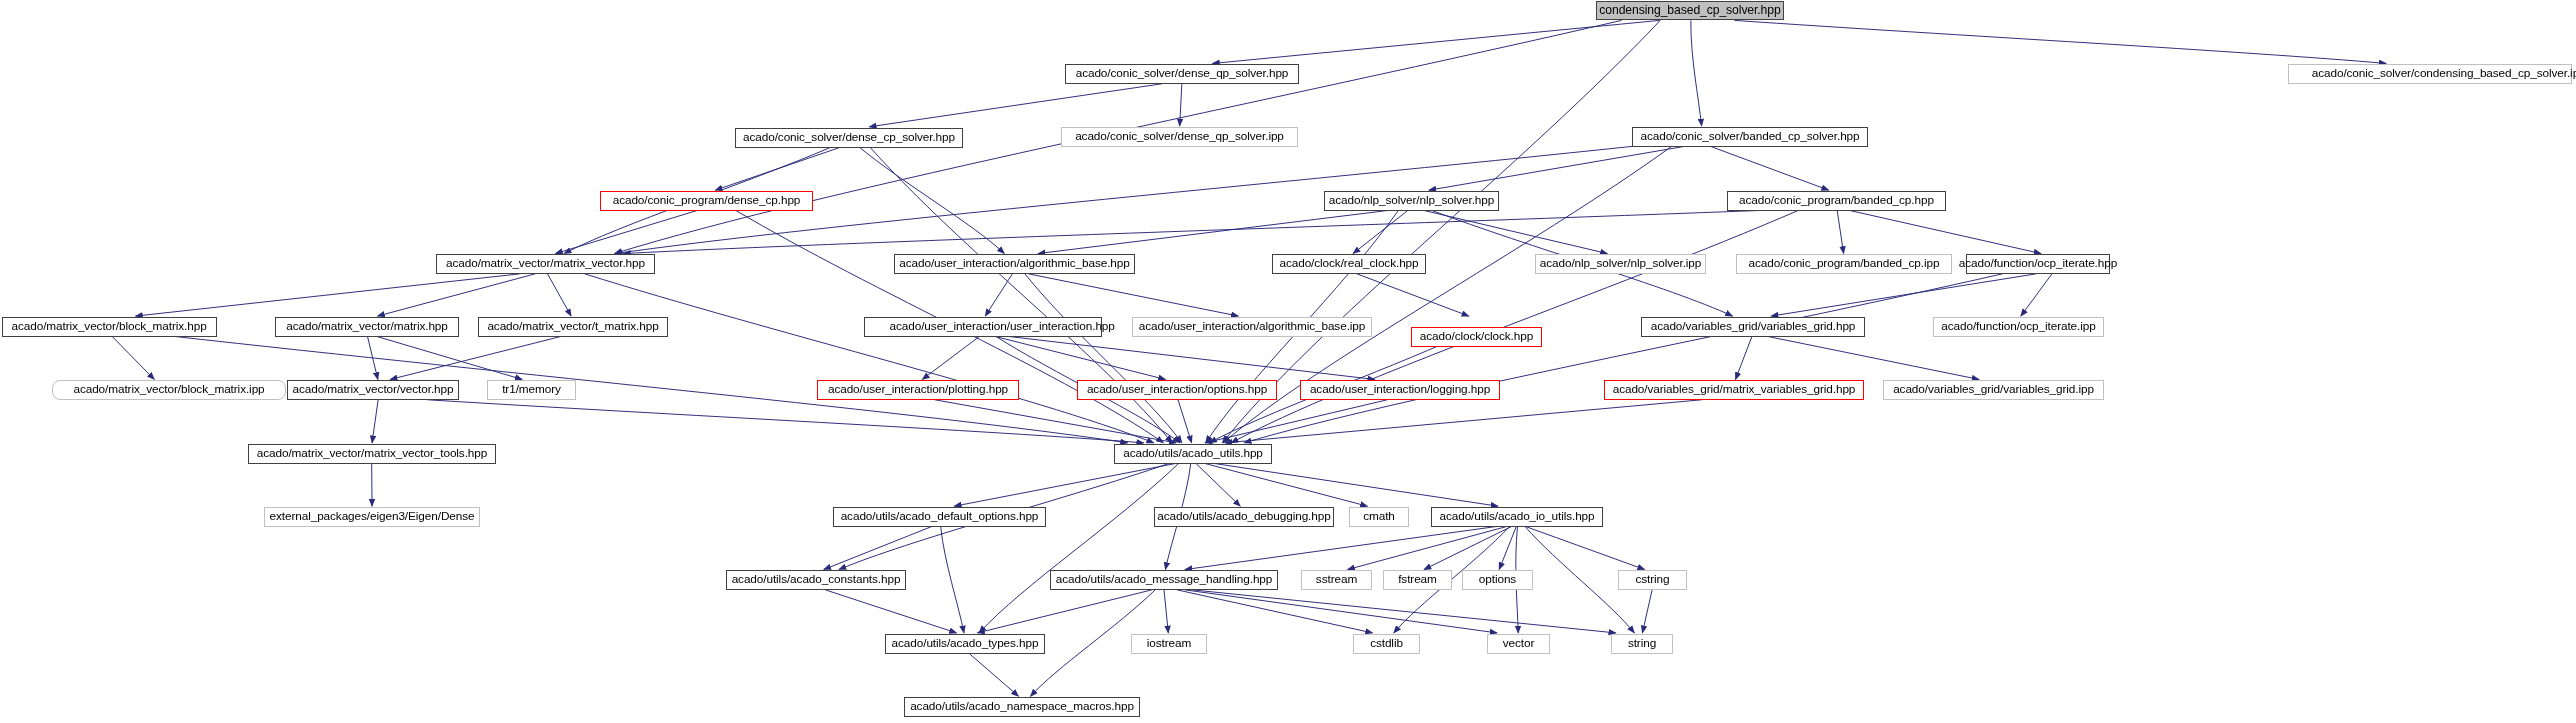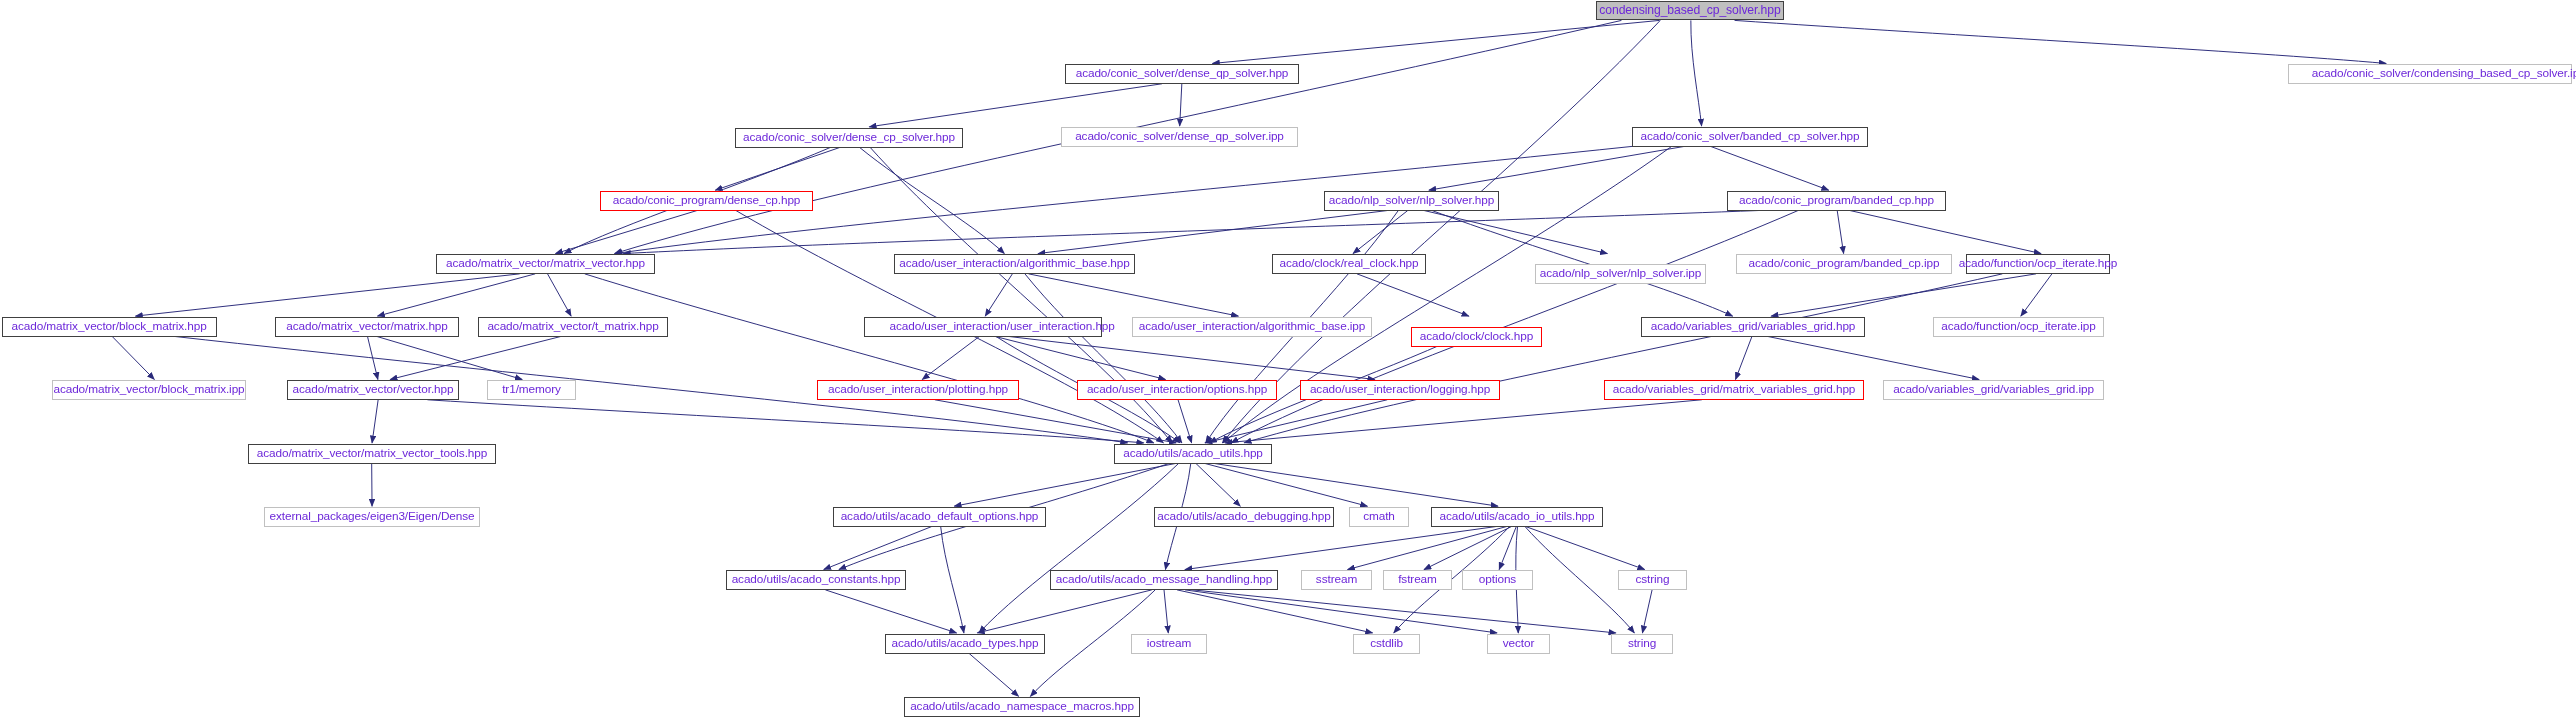--- a/index.html
+++ b/index.html
@@ -16,21 +16,21 @@
   .node{
     position:absolute;
     box-sizing:border-box;
     display:flex;
     align-items:center;
     justify-content:center;
     white-space:nowrap;
     background:#ffffff;
     font-size:11.8px;
     line-height:1;
-    color:#6d28d9;
+    color:#000000;
     letter-spacing:-0.1px;
     height:19.5px;
     padding:0 5.7px;
     z-index:5;
   }
   
   .n-root{
     background:#bfbfbf;
     border:0.8px solid #404040;
     font-size:12.2px;
@@ -167,21 +167,21 @@
       </div>
       <div class="node n-hpp" style="left: 436px; top: 254px; width: 219px;">
         <span>acado/matrix_vector/matrix_vector.hpp</span>
       </div>
       <div class="node n-hpp" style="left: 894px; top: 254px; width: 241px;">
         <span>acado/user_interaction/algorithmic_base.hpp</span>
       </div>
       <div class="node n-hpp" style="left: 1272px; top: 254px; width: 154px;">
         <span>acado/clock/real_clock.hpp</span>
       </div>
-      <div class="node n-ipp" style="left: 1535px; top: 264px; width: 171px;">
+      <div class="node n-ipp" style="left: 1535px; top: 254px; width: 171px;">
         <span>acado/nlp_solver/nlp_solver.ipp</span>
       </div>
       <div class="node n-ipp" style="left: 1736px; top: 254px; width: 216px;">
         <span>acado/conic_program/banded_cp.ipp</span>
       </div>
       <div class="node n-hpp" style="left: 1966px; top: 254px; width: 144px;">
         <span>acado/function/ocp_iterate.hpp</span>
       </div>
       <div class="node n-hpp" style="left: 1.6px; top: 317px; width: 215px;">
         <span>acado/matrix_vector/block_matrix.hpp</span>
@@ -200,21 +200,21 @@
       </div>
       <div class="node n-red" style="left: 1411px; top: 327px; width: 131px;">
         <span>acado/clock/clock.hpp</span>
       </div>
       <div class="node n-hpp" style="left: 1641px; top: 317px; width: 224px;">
         <span>acado/variables_grid/variables_grid.hpp</span>
       </div>
       <div class="node n-ipp" style="left: 1933px; top: 317px; width: 171px;">
         <span>acado/function/ocp_iterate.ipp</span>
       </div>
-      <div class="node n-ipp" style="left: 52px; top: 380px; width: 194px;">
+      <div class="node n-ipp" style="left: 52px; top: 380px; width: 234px; border-radius: 8px;">
         <span>acado/matrix_vector/block_matrix.ipp</span>
       </div>
       <div class="node n-hpp" style="left: 287px; top: 380px; width: 172px;">
         <span>acado/matrix_vector/vector.hpp</span>
       </div>
       <div class="node n-ipp" style="left: 487px; top: 380px; width: 89px;">
         <span>tr1/memory</span>
       </div>
       <div class="node n-red" style="left: 817px; top: 380px; width: 202px;">
         <span>acado/user_interaction/plotting.hpp</span>

